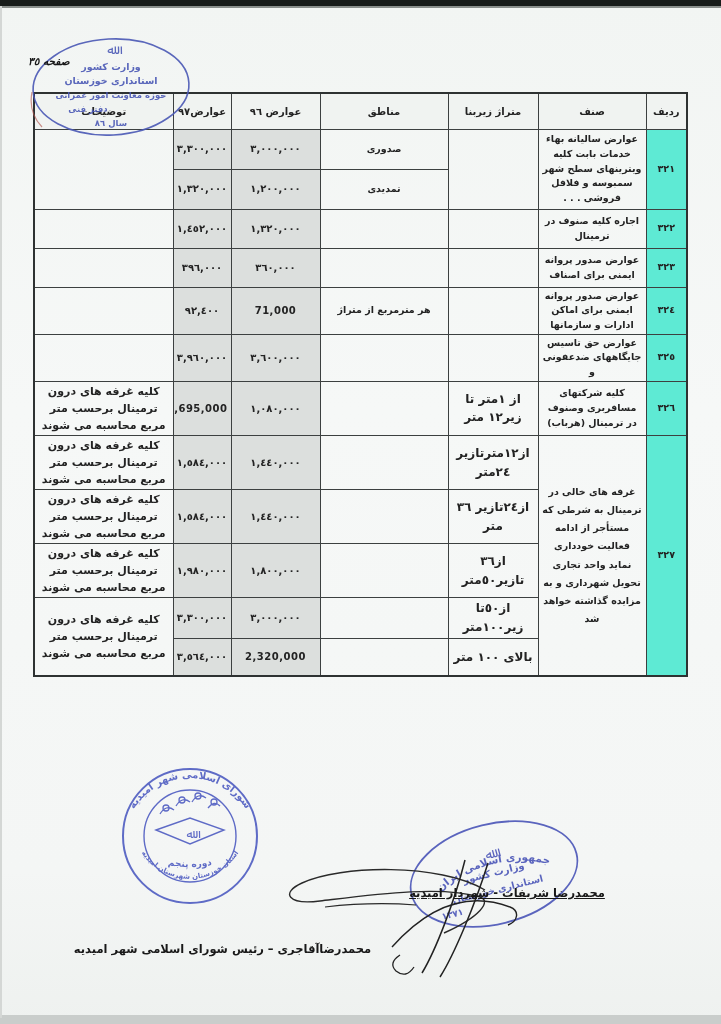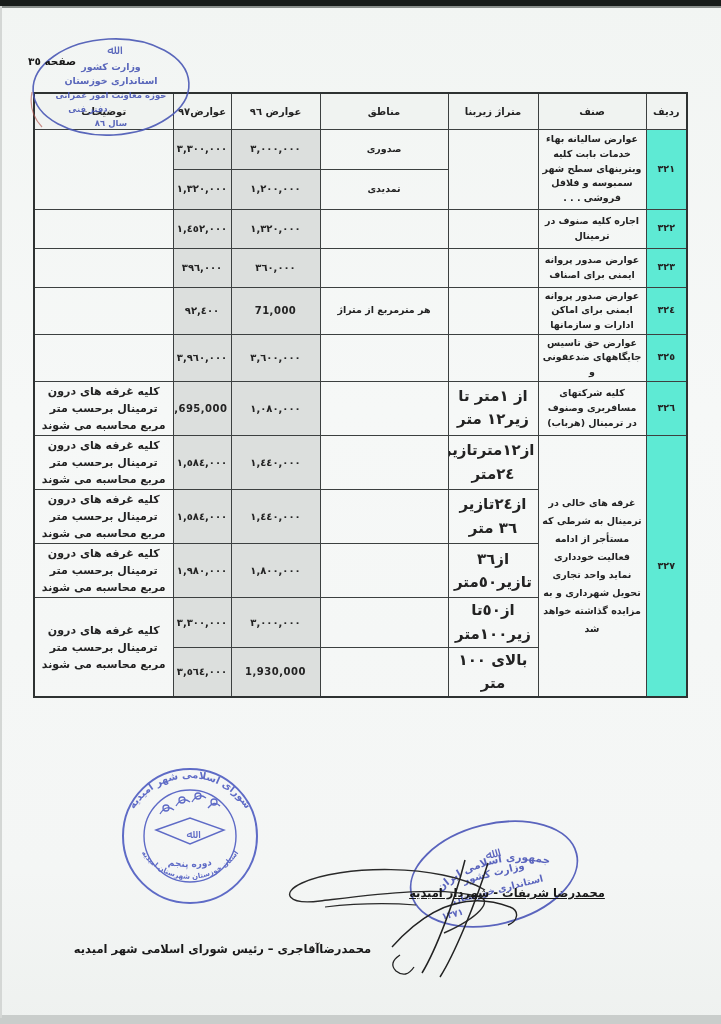--- a/index.html
+++ b/index.html
@@ -28,37 +28,37 @@
     border:1px solid #3c4040;
     padding:1px 3px;vertical-align:middle;text-align:center;
     line-height:1.55;overflow:hidden;
   }
   table.tariff{border:2px solid #2e3232;}
   table.tariff th{font-size:10px;background:#f0f3f1;}
   td.shade, th.shade{background:#5eead4;}
   td.num{font-size:10px;letter-spacing:.5px;background:#dcdfdd;}
   td.senf{text-align:center;padding:2px 4px;}
   td.note{font-size:11px;line-height:1.7;}
-  td.metraj{font-size:15px;}
+  td.metraj{font-size:12px;}
 
   
   .abs{position:absolute;}
   .black-bold{color:#181818;font-weight:bold;}
   svg text{font-family:"DejaVu Sans","Liberation Sans",sans-serif;}
 </style>
 </head>
 <body>
 
 <div class="paper"></div>
 <div class="scan-edge-top"></div>
 <div class="scan-edge-top2"></div>
 <div class="scan-edge-bottom"></div>
 <div class="scan-edge-left"></div>
 
-<div class="abs black-bold" style="left:28px;top:55px;width:70px;font-size:10.5px;text-align:left;direction:rtl;z-index:6;">صفحه ٣٥</div>
+<div class="abs black-bold" style="left:28px;top:55px;width:70px;font-size:10.5px;text-align:left;direction:rtl;z-index:6;font-style:italic;">صفحه ٣٥</div>
 
 <svg class="abs" style="left:18px;top:32px;z-index:5;opacity:.9;" width="185" height="110" viewBox="0 0 185 110">
   <ellipse cx="93" cy="55" rx="78" ry="48" fill="none" stroke="#4a58b5" stroke-width="1.6" transform="rotate(-3 93 55)"></ellipse>
   <text x="93" y="22" text-anchor="middle" font-size="13" fill="#4a58b5">ﷲ</text>
   <text x="93" y="38" text-anchor="middle" font-size="9.5" font-weight="bold" fill="#4a58b5">وزارت کشور</text>
   <text x="93" y="52" text-anchor="middle" font-size="9.5" font-weight="bold" fill="#4a58b5">استانداری خوزستان</text>
   <text x="93" y="66" text-anchor="middle" font-size="8.5" font-weight="bold" fill="#4a58b5">حوزه معاونت امور عمرانی</text>
   <text x="70" y="80" text-anchor="middle" font-size="8.5" font-weight="bold" fill="#4a58b5">دفتر فنی</text>
   <text x="93" y="94" text-anchor="middle" font-size="8.5" font-weight="bold" fill="#4a58b5">سال ٨٦</text>
   <path d="M14,60 Q10,80 24,95" fill="none" stroke="#b0524a" stroke-width="1.2" opacity=".7"></path>
@@ -176,21 +176,21 @@
   <tr style="height:38px">
     <td class="metraj">از٥٠تا زیر١٠٠متر</td>
     <td></td>
     <td class="num">٣,٠٠٠,٠٠٠</td>
     <td class="num">٣,٣٠٠,٠٠٠</td>
     <td rowspan="2" class="note">کلیه غرفه های درون ترمینال برحسب متر مربع محاسبه می شوند</td>
   </tr>
   <tr style="height:38px">
     <td class="metraj">بالای ١٠٠ متر</td>
     <td></td>
-    <td class="num">1,930,000</td>
+    <td class="num">2,320,000</td>
     <td class="num">٣,٥٦٤,٠٠٠</td>
   </tr>
 </tbody>
   </table>
 
 <svg class="abs" style="left:108px;top:752px;z-index:4;opacity:.88;" width="165" height="168" viewBox="0 0 165 168">
   <defs>
     <path id="arcTopL" d="M 16,92 A 66,66 0 0 1 148,92"></path>
     <path id="arcBotL" d="M 26,84 A 58,58 0 0 0 138,84"></path>
     <path id="bannerL" d="M 42,108 Q 82,122 122,108"></path>

